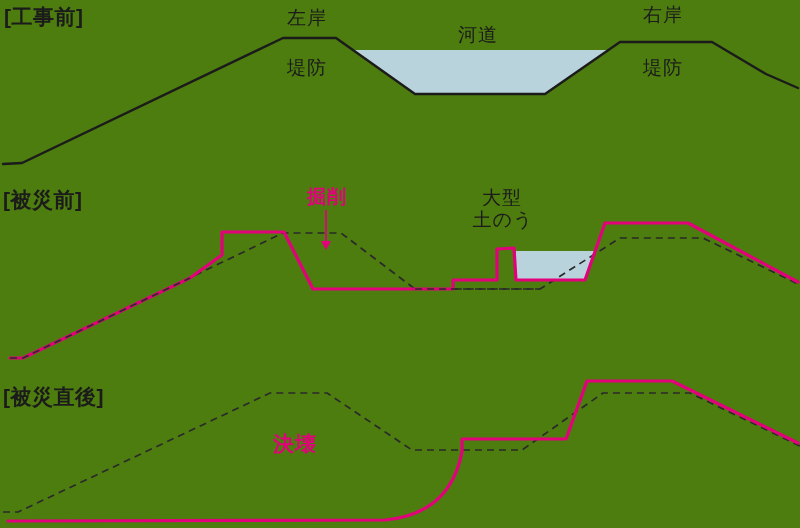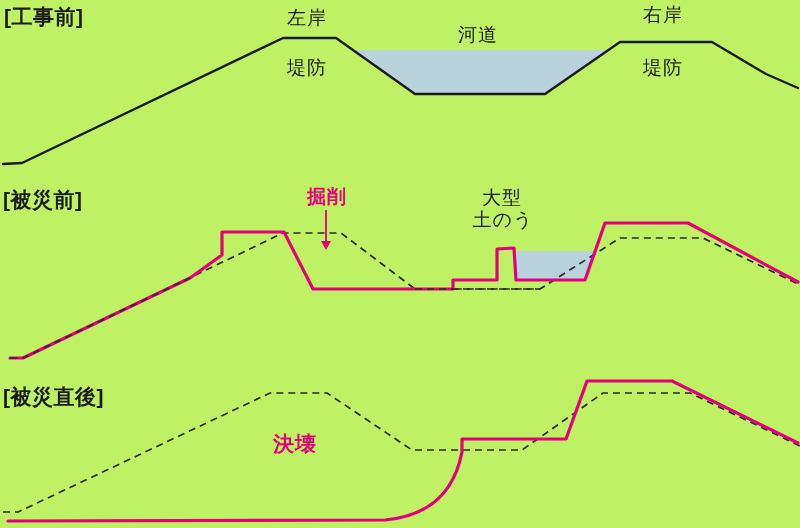--- a/index.html
+++ b/index.html
@@ -5,21 +5,21 @@
   html, body {
     margin: 0;
     padding: 0;
     background: #ffffff;
     font-family: "Liberation Sans", "DejaVu Sans", sans-serif;
   }
   .stage {
     position: relative;
     width: 800px;
     height: 528px;
-    background: #bef264;
+    background: #4d7c0f;
     overflow: hidden;
   }
   svg { display: block; }
   text {
     font-family: "Liberation Sans", "DejaVu Sans", sans-serif;
     fill: #1b1b1b;
   }
   .panel-title {
     font-size: 21px;
     font-weight: 700;

